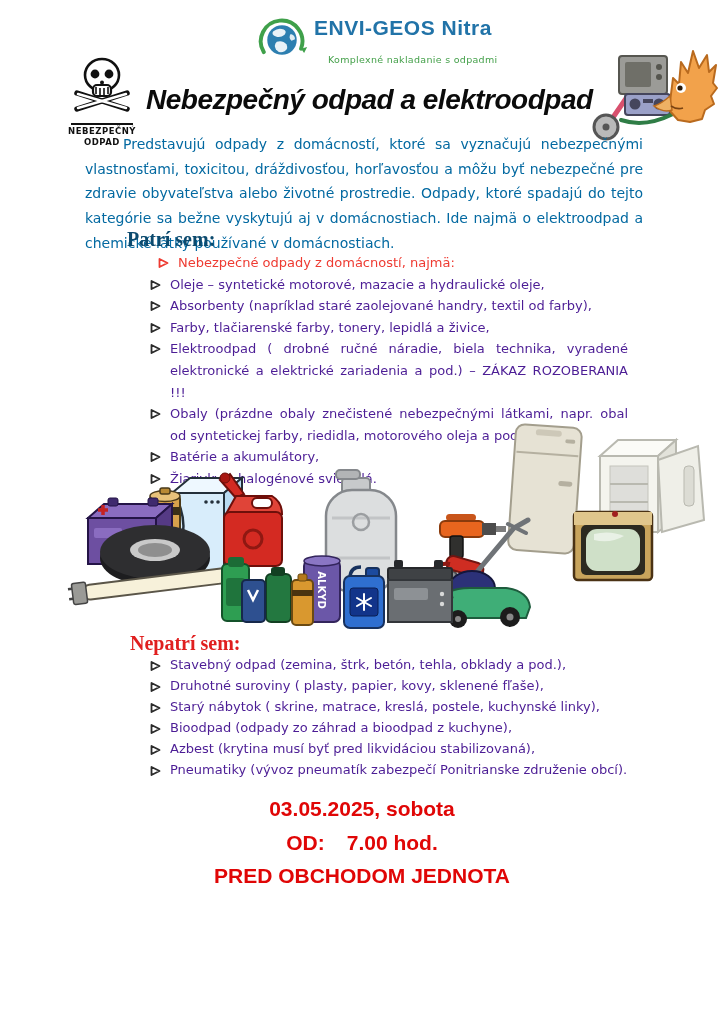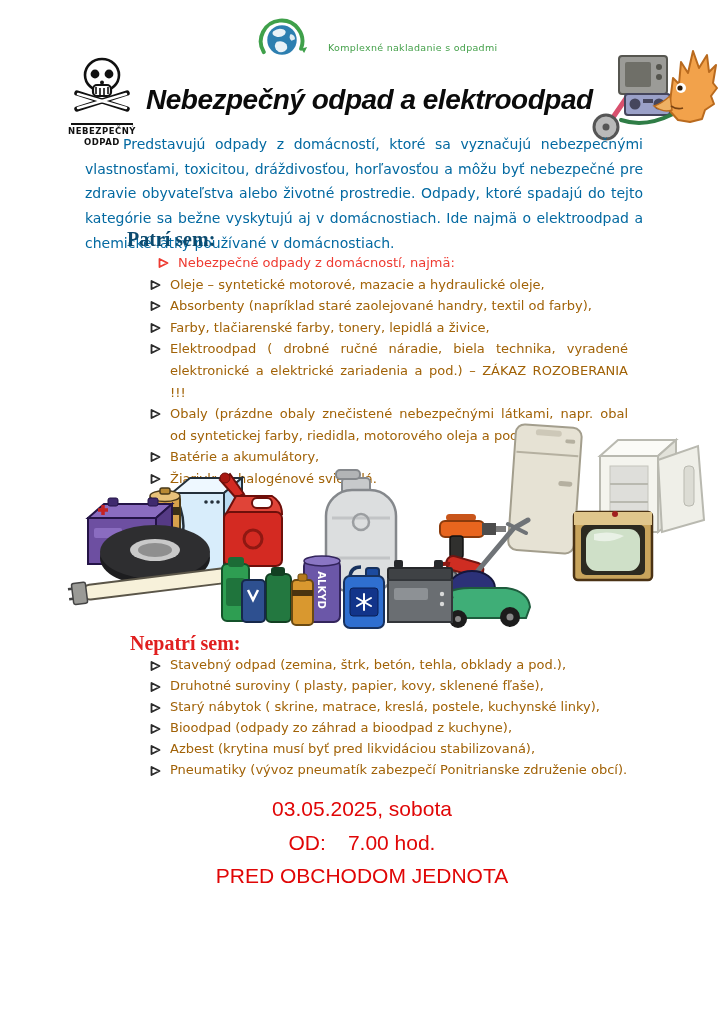--- a/index.html
+++ b/index.html
@@ -30,31 +30,31 @@
   .sec-head{
     position:absolute;margin:0;font-family:"Liberation Serif",serif;
     font-weight:bold;font-size:20px;color:#0c4a6e;
   }
   .sec-head.patri{left:127px;top:228px;}
   .sec-head.nepatri{left:130px;top:632px;color:var(--heading-red,#e01f1f);}
   
   ul.bullets{list-style:none;margin:0;padding:0;position:absolute;}
   ul.bullets.first{left:150px;top:252px;width:478px;font-size:13px;line-height:21.6px;}
   ul.bullets.second{left:150px;top:655px;width:545px;font-size:13px;line-height:20.9px;}
-  .bullet-item{display:flex;align-items:flex-start;gap:9px;color:#a16207;}
+  .bullet-item{display:flex;align-items:flex-start;gap:9px;color:#4c1d95;}
   .bullet-item .arrow{flex:0 0 auto;margin-top:5px;color:#2b2b2b;line-height:0;}
   .bullet-item .txt{text-align:justify;}
   .bullet-item.red{color:var(--list-red,#ee3b32);padding-left:8px;}
   .bullet-item.red .arrow{color:var(--list-red,#ee3b32);}
   
   .collage{position:absolute;left:60px;top:418px;}
   
   .footer{
     position:absolute;left:0;top:792px;width:724px;text-align:center;
-    font-family:"Liberation Sans",sans-serif;font-weight:normal;font-size:21px;
+    font-family:"Liberation Sans",sans-serif;font-weight:bold;font-size:21px;
     color:var(--footer-red,#e00606);
   }
   .footer .fline{height:33.5px;line-height:33.5px;}
   .footer .pair{display:inline-flex;gap:22px;}
 </style>
 </head>
 <body>
 
 <div class="page">
 
@@ -81,20 +81,21 @@
   <div class="logo">
     <svg width="52" height="56" viewBox="0 0 60 62">
       <path d="M9 45 A24 24 0 1 1 52 41" fill="none" stroke="#3fa04a" stroke-width="4.5" stroke-linecap="round"></path>
       <path d="M52 41 l7 -2 l-3.5 7 z" fill="#3fa04a"></path>
       <circle cx="30" cy="31" r="17" fill="#2d7fb0"></circle>
       <path d="M20 21 q6 -5 12 -2 q4 2 1 6 q-5 4 -10 2 q-6 -2 -3 -6 Z" fill="#fff" opacity=".9"></path>
       <path d="M24 33 q7 -2 11 3 q3 5 -2 8 q-6 3 -10 -2 q-3 -5 1 -9 Z" fill="#fff" opacity=".9"></path>
       <path d="M40 24 q5 1 5 6 l-4 2 q-4 -4 -1 -8 Z" fill="#fff" opacity=".85"></path>
     </svg>
     <div class="logo-text">
+      <span class="logo-name">ENVI-GEOS Nitra</span>
       <span class="logo-tagline">Komplexné nakladanie s odpadmi</span>
     </div>
   </div>
 
   <div class="mascot">
     <svg width="135" height="105" viewBox="0 0 135 105">
       <path d="M20 96 L46 58 L62 46" fill="none" stroke="#d8506e" stroke-width="5" stroke-linecap="round"></path>
       <circle cx="23" cy="91" r="12" fill="#b9b9b9" stroke="#555" stroke-width="3"></circle>
       <circle cx="23" cy="91" r="3.5" fill="#555"></circle>
       <rect x="36" y="20" width="48" height="38" rx="3" fill="#9b9b97" stroke="#565650" stroke-width="2"></rect>

